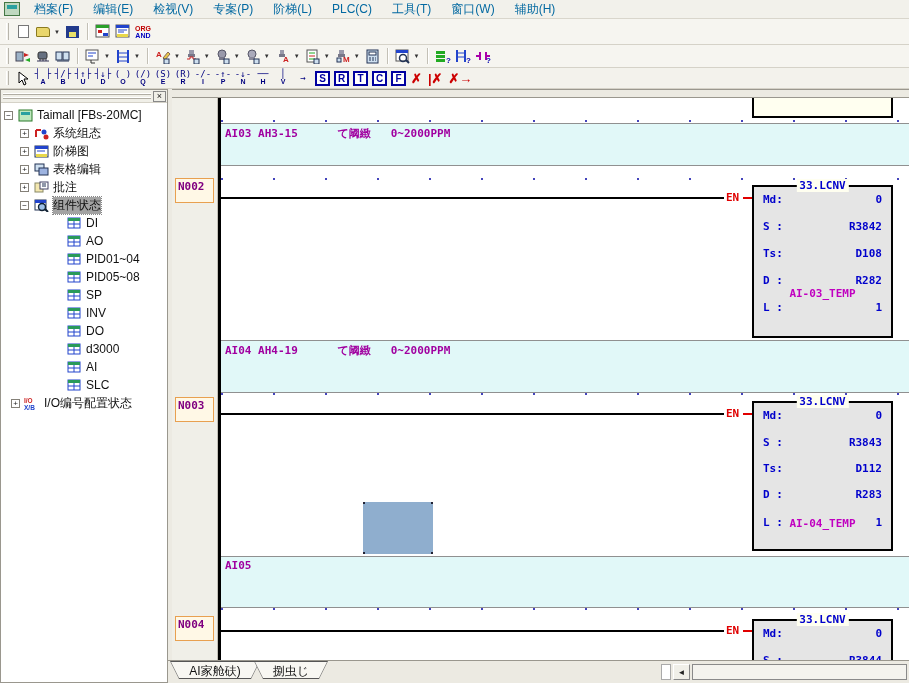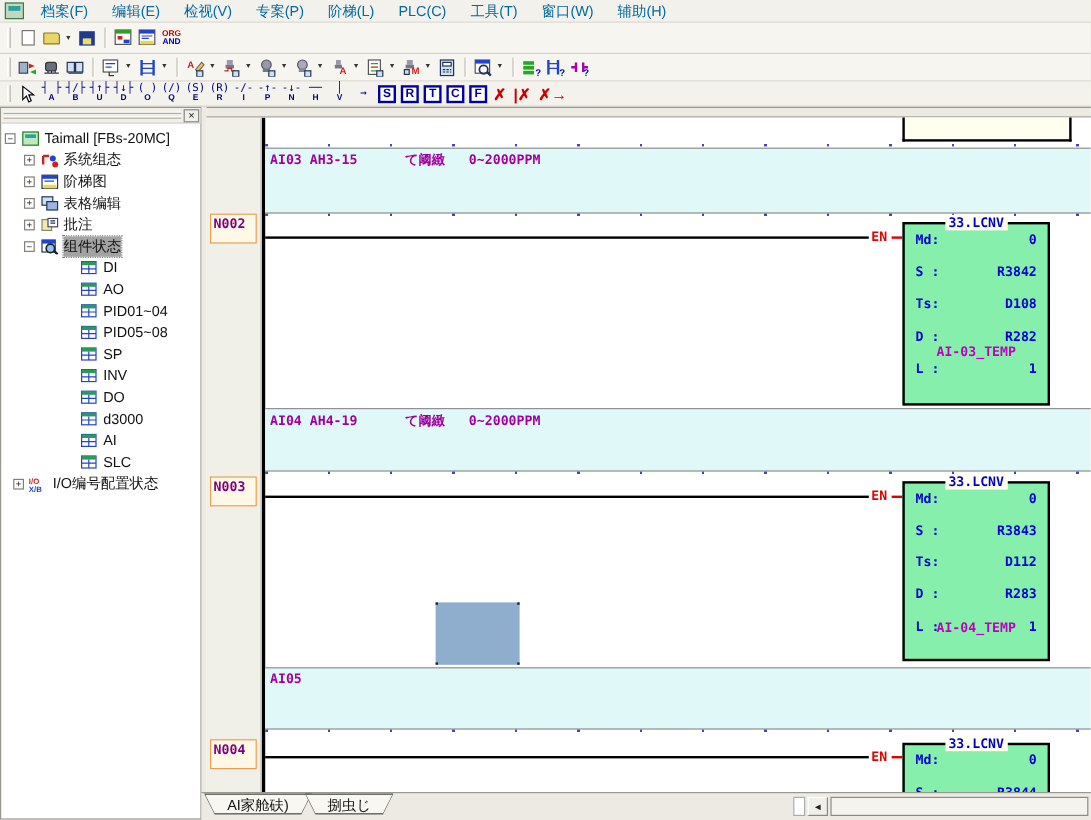--- a/index.html
+++ b/index.html
@@ -58,21 +58,21 @@
   .nlabel{position:absolute;left:3px;width:39px;height:25px;background:#FFF8E6;border:1px solid #E8A050;
     color:#800080;font-family:"DejaVu Sans Mono",monospace;font-size:11px;font-weight:bold;padding:1px 2px}
   .canvas{position:absolute;left:46px;top:9px;right:0;height:562px;background:#fff;overflow:hidden}
   .rail{position:absolute;left:0;top:0;width:3px;height:100%;background:#000}
   .band{position:absolute;left:3px;right:0;background:#E1F8F8;border-top:1px solid #909090;border-bottom:1px solid #909090}
   .band .ctext{position:absolute;left:4px;top:2px;color:#A000A0;font-family:"DejaVu Sans Mono",monospace;
     font-size:11px;font-weight:bold;white-space:pre}
   .rung{position:absolute;left:3px;height:2px;background:#000}
   .enlbl{position:absolute;color:#E00000;font-family:"DejaVu Sans Mono",monospace;font-size:11px;font-weight:bold}
   .enconn{position:absolute;width:9px;height:2px;background:#E00000}
-  .fblock{position:absolute;width:123px;background:#86efac;border:2px solid #000}
+  .fblock{position:absolute;width:141px;background:#e5e5e5;border:2px solid #000}
   .ftitle{position:absolute;top:-8px;left:50%;transform:translateX(-50%);background:#FFFFF0;padding:0 3px;
     color:#0000CC;font-family:"DejaVu Sans Mono",monospace;font-size:11px;font-weight:bold}
   .frow{position:absolute;left:9px;right:9px;height:13px;font-family:"DejaVu Sans Mono",monospace;
     font-size:11px;font-weight:bold;color:#0000CC}
   .frow .fv{position:absolute;right:0;top:0}
   .fname{position:absolute;left:0;right:0;text-align:center;color:#C000C0;
     font-family:"DejaVu Sans Mono",monospace;font-size:11px;font-weight:bold}
   .pblock{position:absolute;background:#FFFFF0;border:2px solid #000;border-top:none}
   .selrect{position:absolute;background:#8FAECE}
   .selrect i{position:absolute;width:2px;height:2px;background:#223}
@@ -566,21 +566,21 @@
       <div class="nlabel" style="top:299px">N003</div>
       <div class="nlabel" style="top:518px">N004</div>
     </div>
 
     <div class="canvas">
       <div class="rail"></div>
 
       <div class="pblock" style="left:534px;top:-2px;width:141px;height:22px"></div>
       <div class="dots" style="top:22px"></div>
 
-      <div class="band" style="top:25px;height:55px">
+      <div class="band" style="top:25px;height:43px">
         <span class="ctext">AI03 AH3-15      て阈緻   0~2000PPM</span>
       </div>
       <div class="dots" style="top:80px"></div>
       <div class="rung" style="top:99px;width:503px"></div>
       <span class="enlbl" style="left:508px;top:93px">EN</span>
       <div class="enconn" style="left:525px;top:99px"></div>
       <div class="fblock" style="left:534px;top:87px;height:153px">
         <span class="ftitle">33.LCNV</span>
         <div class="frow" style="top:6px"><span>Md:</span><span class="fv">0</span></div>
         <div class="frow" style="top:33px"><span>S :</span><span class="fv">R3842</span></div>

